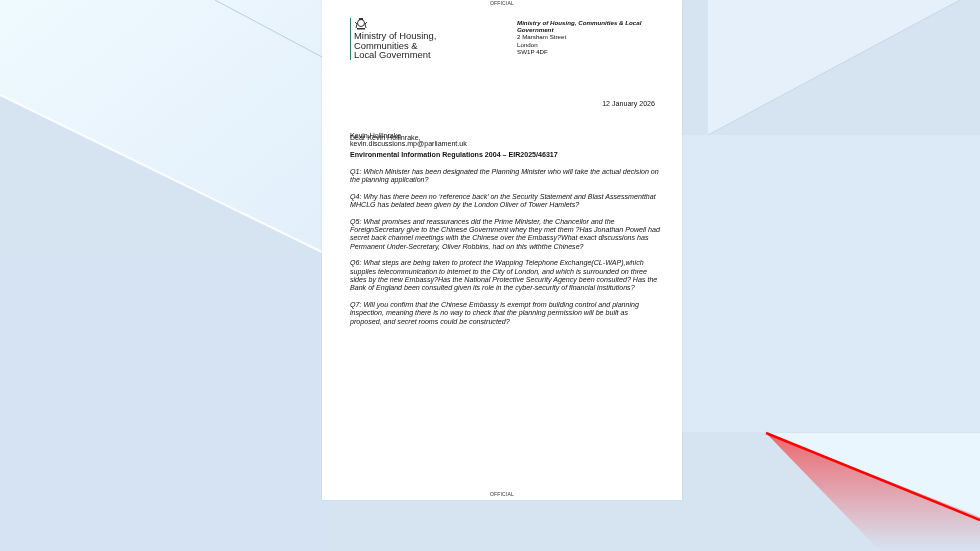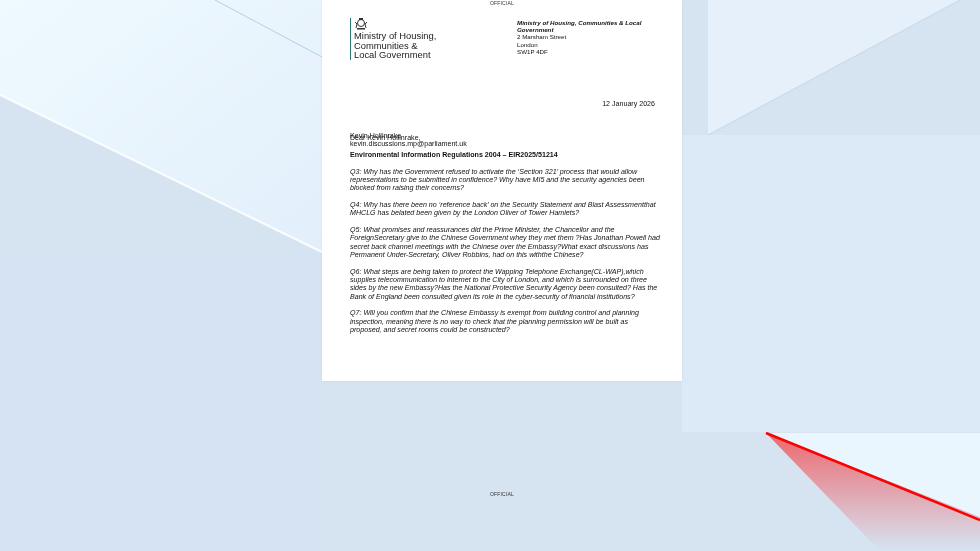--- a/index.html
+++ b/index.html
@@ -4,21 +4,21 @@
   <style>
     html, body { margin: 0; padding: 0; }
     body {
       width: 980px; height: 551px; overflow: hidden; position: relative;
       background: #d6e4f2;
       font-family: "Liberation Sans", sans-serif;
     }
     .bg { position: absolute; inset: 0; overflow: hidden; }
     .bg svg { position: absolute; left: 0; top: 0; }
     .page {
-      position: absolute; left: 322px; top: 0; width: 360px; height: 381px;
+      position: absolute; left: 322px; top: 0; width: 360px; height: 500px;
       background: #ffffff; box-shadow: 0 0 2px rgba(0,0,0,0.08);
       color: #111; font-size: 7.1px; line-height: 8.3px;
     }
     .official-top, .official-bottom {
       position: absolute; left: 0; width: 100%; text-align: center;
       font-size: 5px; color: #333; letter-spacing: 0.2px;
     }
     .official-top { top: -1px; }
     .official-bottom { top: 490px; }
     .logo { position: absolute; left: 28px; top: 18px; border-left: 1px solid #2a7a6e; padding-left: 3px; }
@@ -88,22 +88,22 @@
 
   <div class="recipient">
     <div>Kevin Hollinrake</div>
     <div>kevin.discussions.mp@parliament.uk</div>
   </div>
 
   <div class="date">12 January 2026</div>
 
   <div class="body-text">
     <p>Dear Kevin Hollinrake,</p>
-    <p class="heading">Environmental Information Regulations 2004 – EIR2025/51214</p>
-    <p class="q">Q3: Why has the Government refused to activate the ‘Section 321’ process that would allow representations to be submitted in confidence? Why have MI5 and the security agencies been blocked from raising their concerns?</p>
+    <p class="heading">Environmental Information Regulations 2004 – EIR2025/46317</p>
+    <p class="q">Q1: Which Minister has been designated the Planning Minister who will take the actual decision on the planning application?</p>
     <p class="q">Q4: Why has there been no ‘reference back’ on the Security Statement and Blast Assessmentthat MHCLG has belated been given by the London Oliver of Tower Hamlets?</p>
     <p class="q">Q5: What promises and reassurances did the Prime Minister, the Chancellor and the ForeignSecretary give to the Chinese Government whey they met them ?Has Jonathan Powell had secret back channel meetings with the Chinese over the Embassy?What exact discussions has Permanent Under-Secretary, Oliver Robbins, had on this withthe Chinese?</p>
     <p class="q">Q6: What steps are being taken to protect the Wapping Telephone Exchange(CL-WAP),which supplies telecommunication to internet to the City of London, and which is surrounded on three sides by the new Embassy?Has the National Protective Security Agency been consulted? Has the Bank of England been consulted given its role in the cyber-security of financial institutions?</p>
     <p class="q">Q7: Will you confirm that the Chinese Embassy is exempt from building control and planning inspection, meaning there is no way to check that the planning permission will be built as proposed, and secret rooms could be constructed?</p>
   </div>
 
   <div class="official-bottom">OFFICIAL</div>
 </div>
 
 </body></html>

